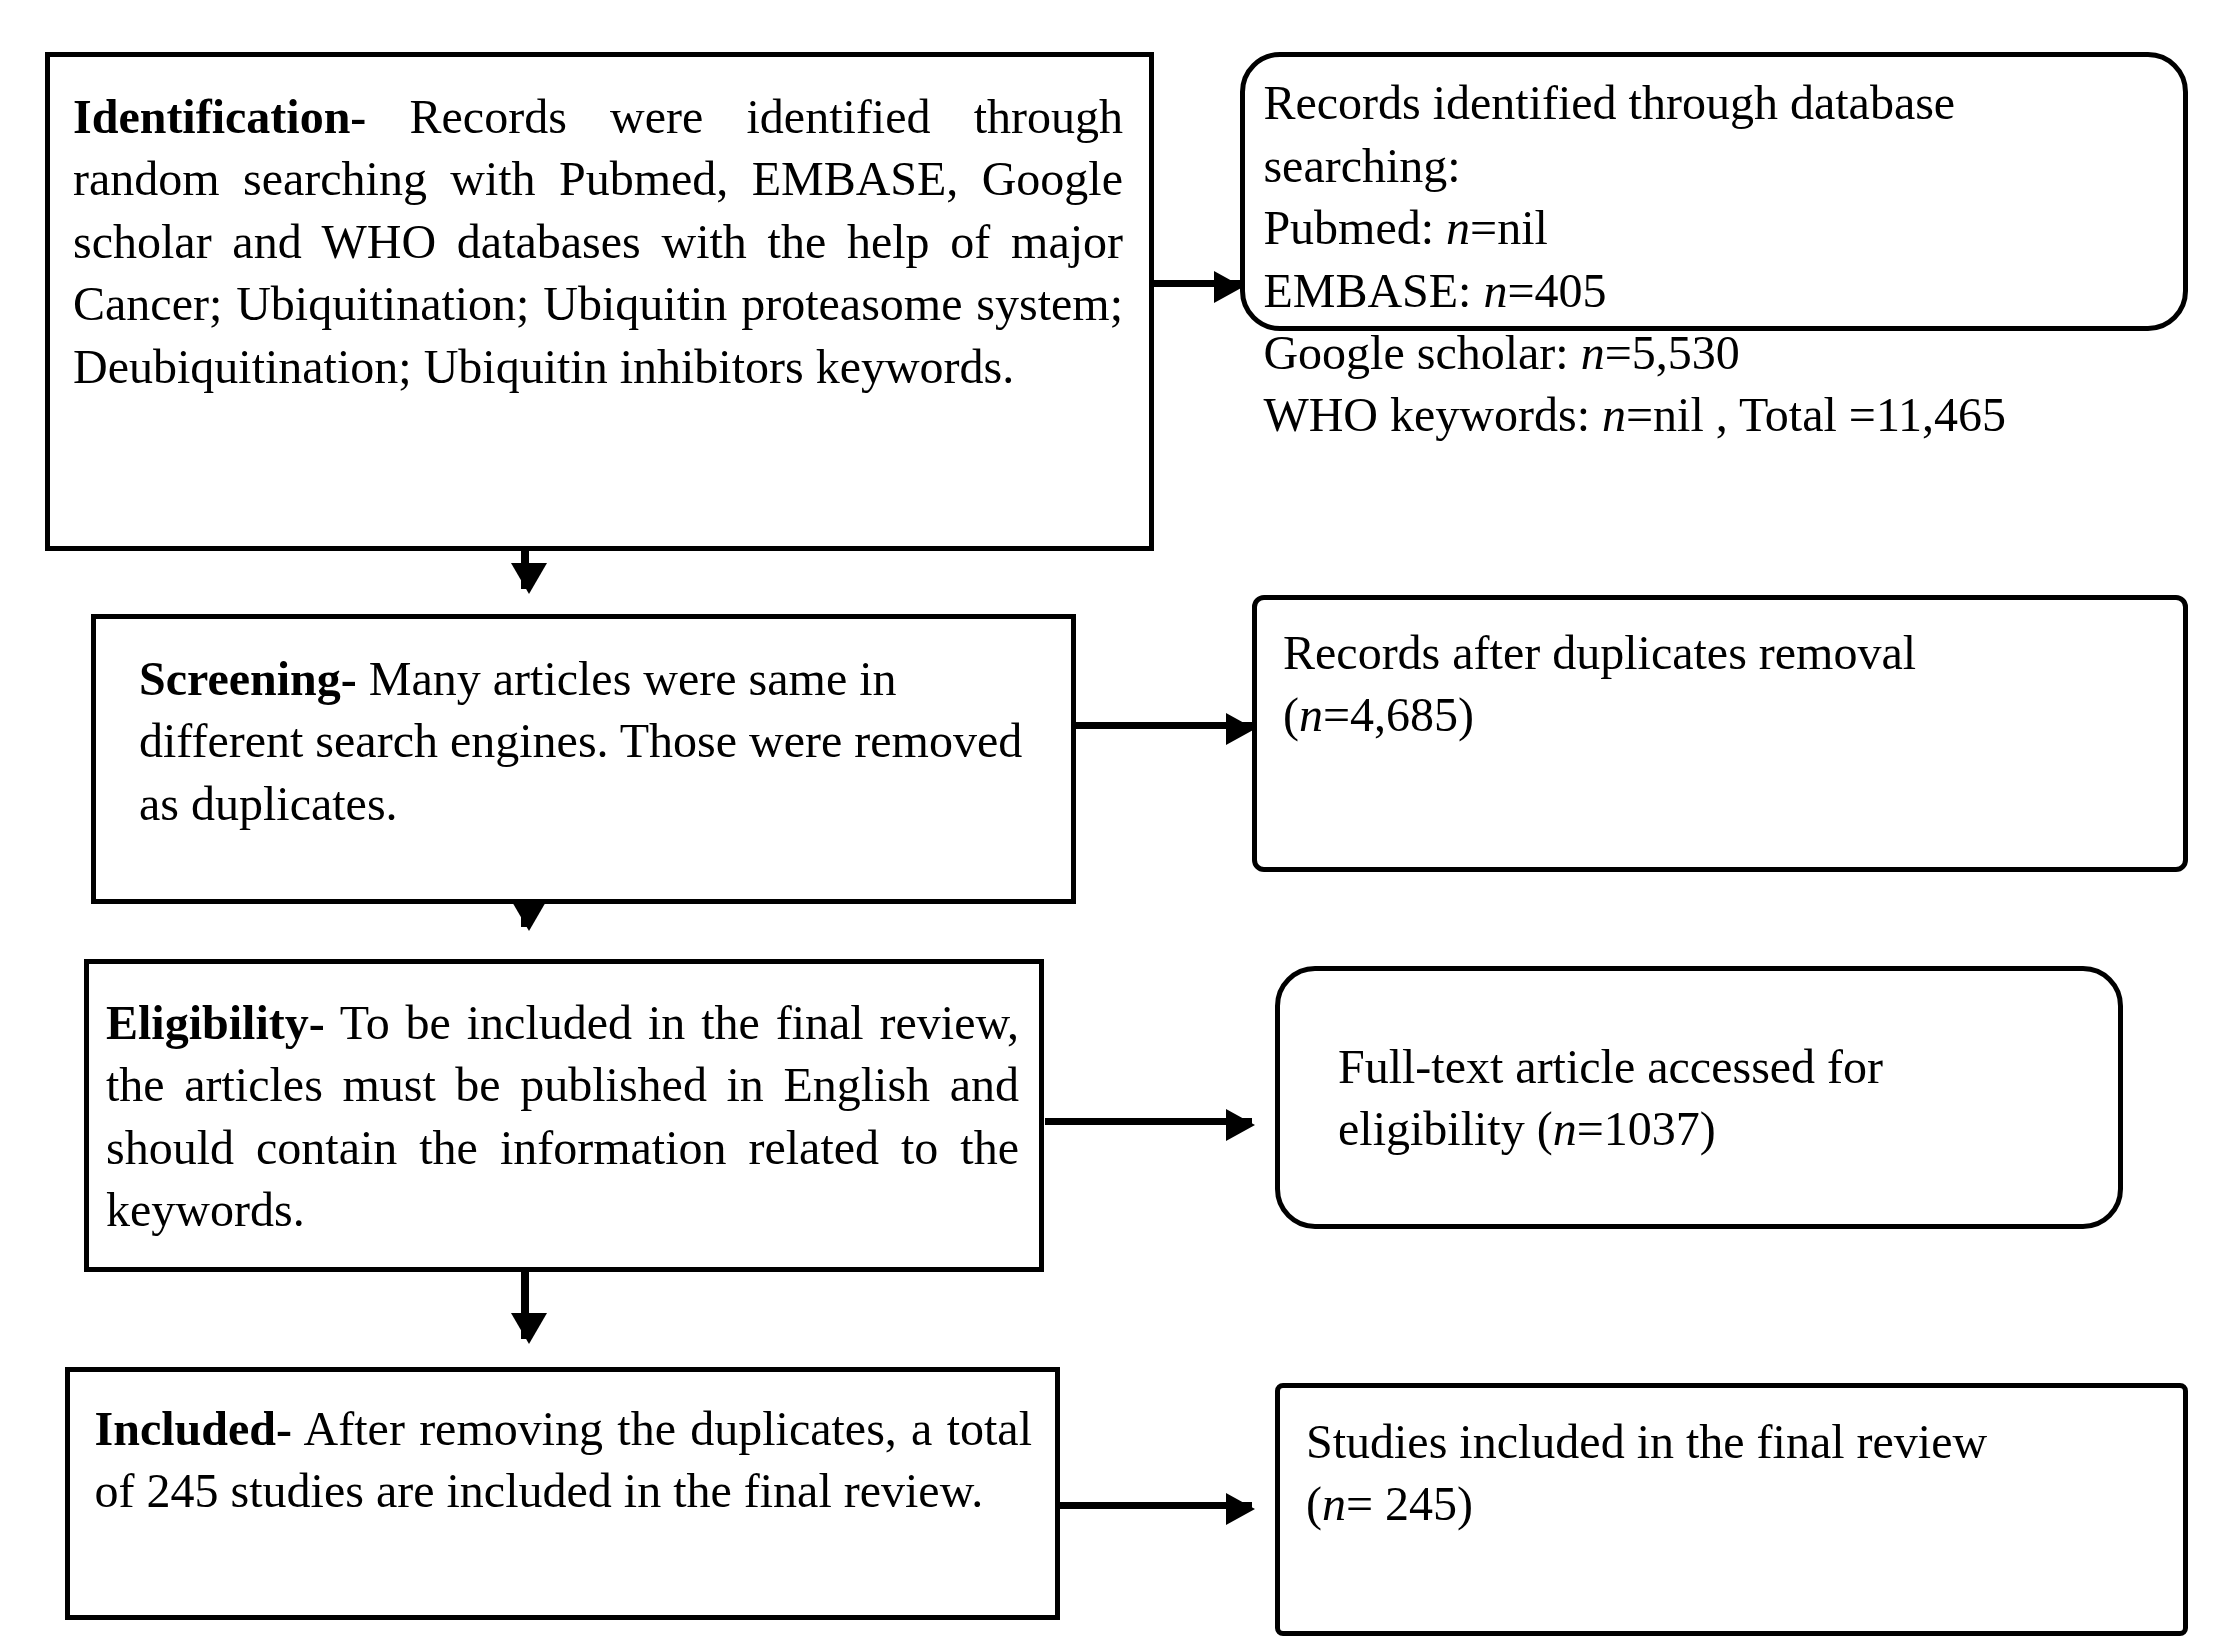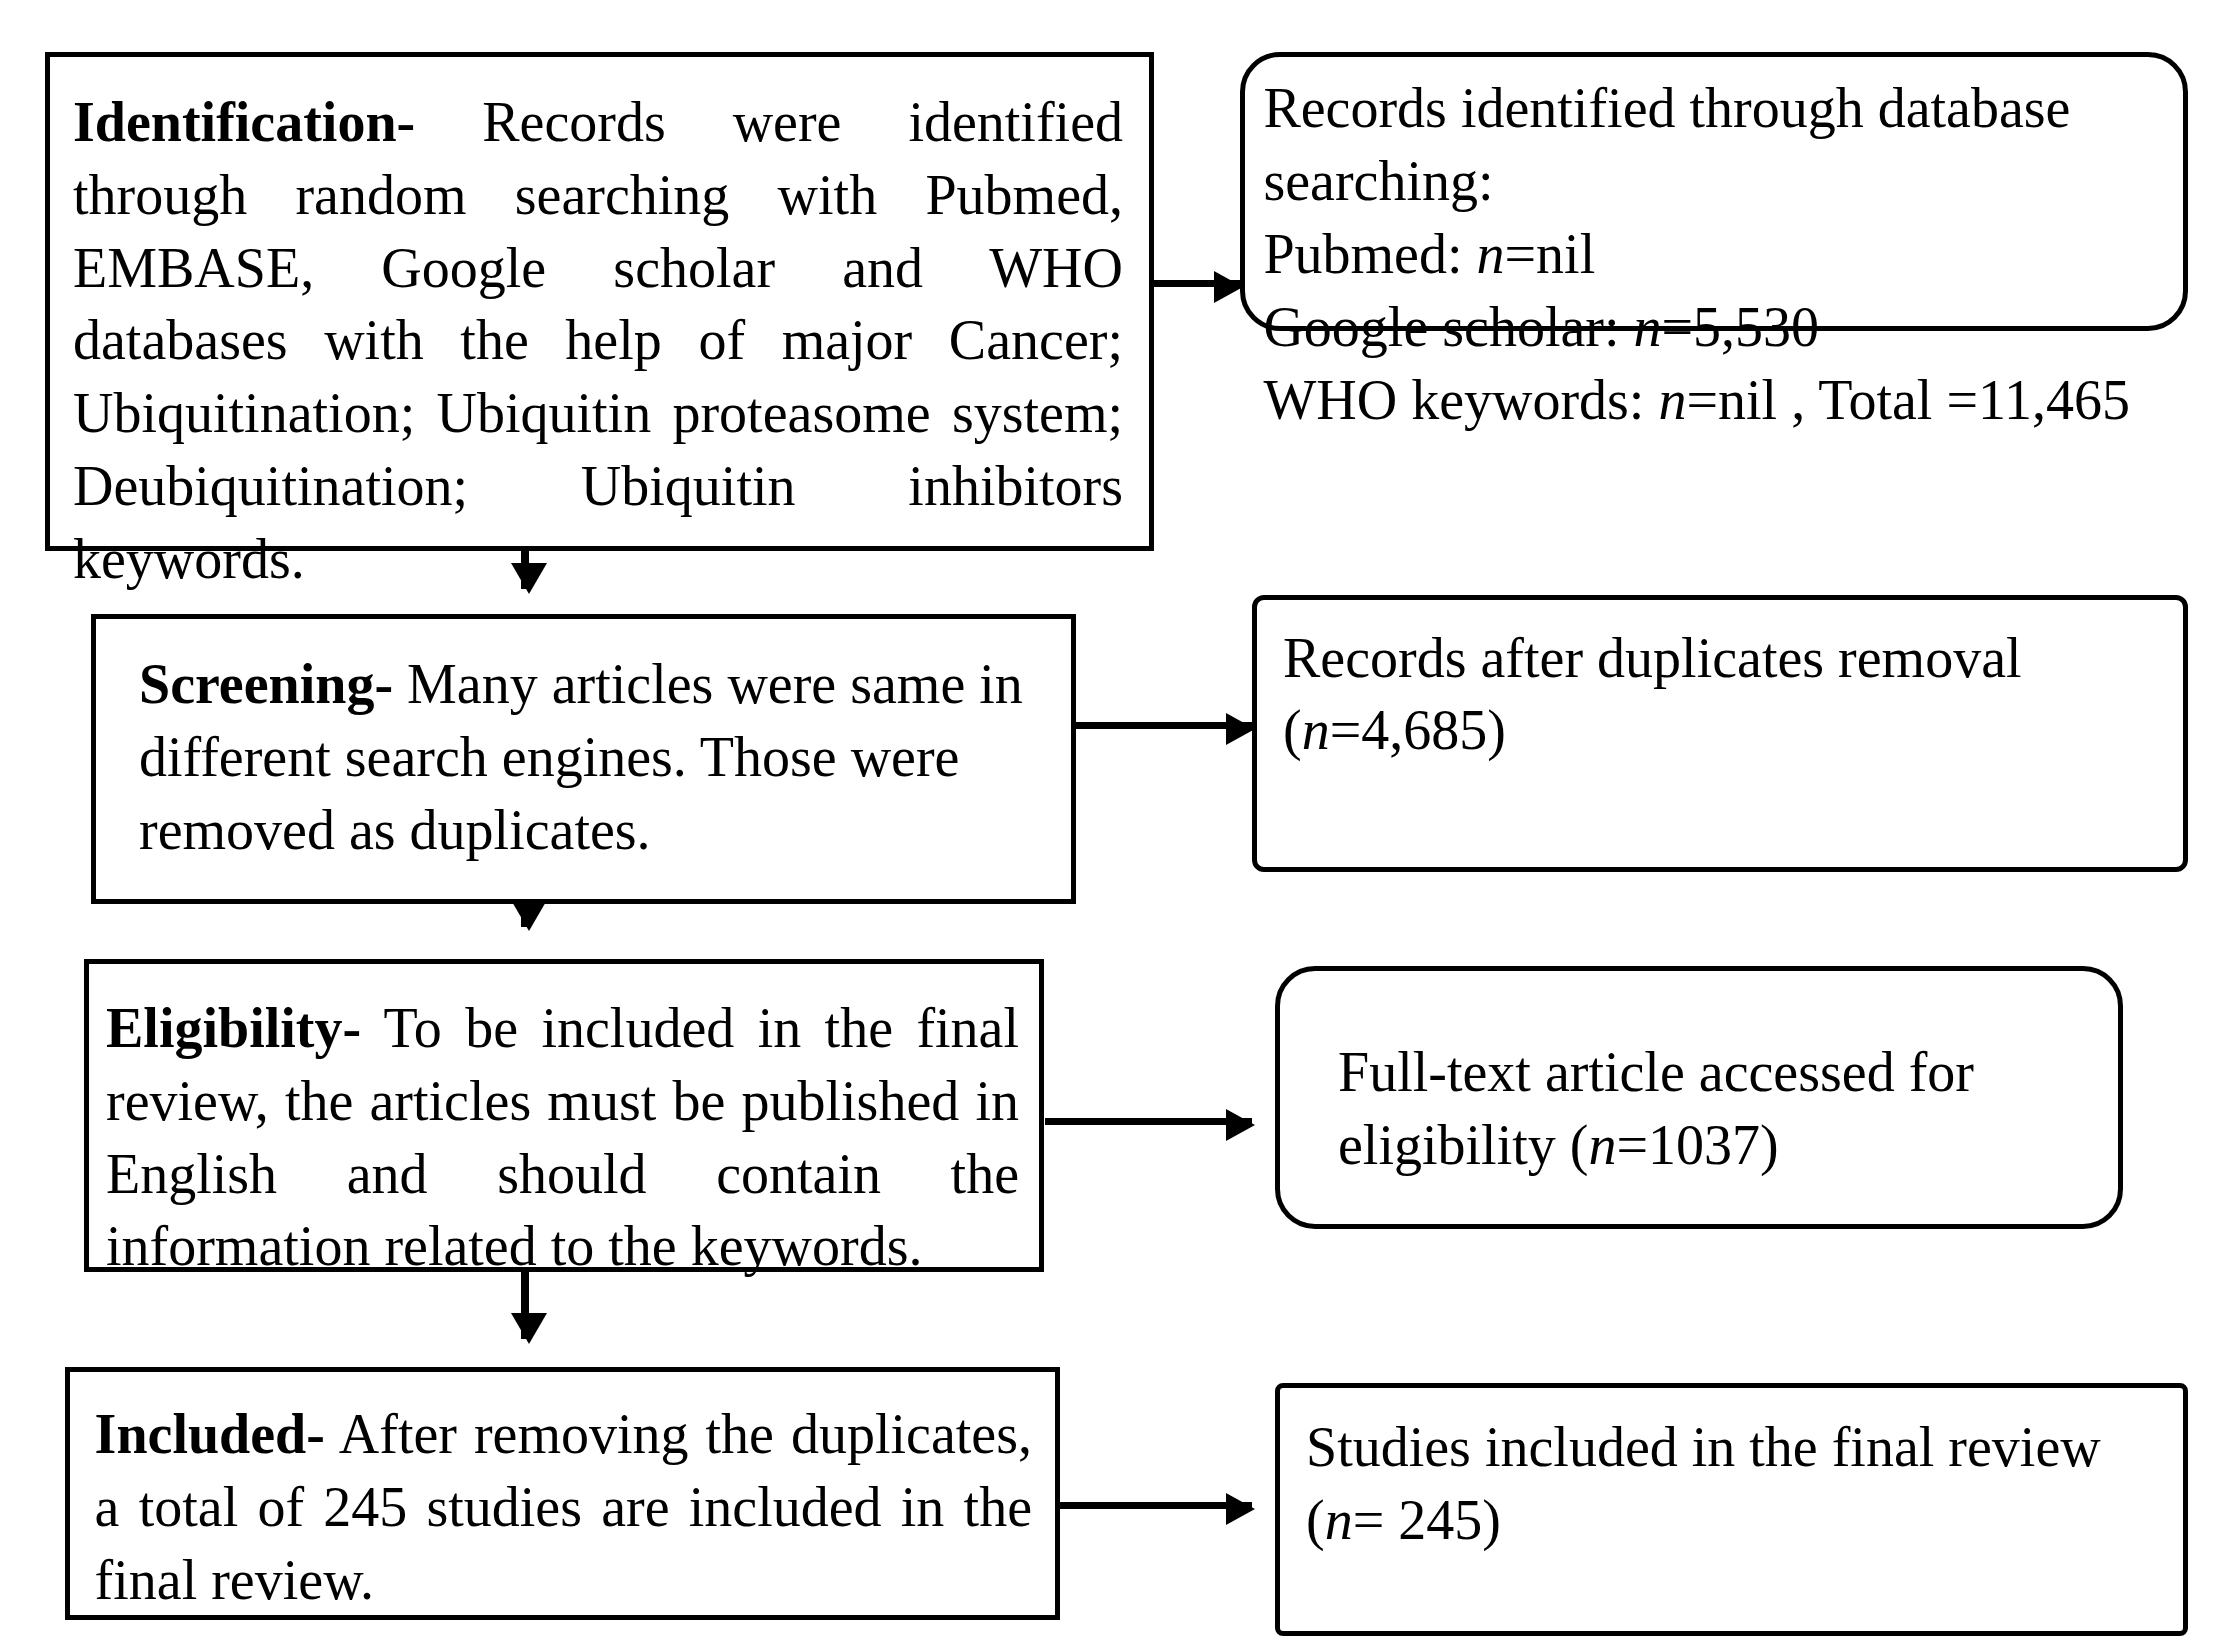--- a/index.html
+++ b/index.html
@@ -28,21 +28,21 @@
     border: 5.4px solid #000000;
   }
   .box.rect { border-radius: 0; }
   .box.rounded { border-radius: 40px; }
 
   .box-text {
     position: absolute;
     left: 0;
     right: 0;
     box-sizing: border-box;
-    font-size: 56px;
+    font-size: 48px;
     line-height: 1.30;
     color: #000000;
   }
   .justified { text-align: justify; text-align-last: left; }
   .leftal    { text-align: left; }
 
   .lead { font-weight: bold; }
   .it   { font-style: italic; }
 
   
@@ -87,20 +87,23 @@
       <span class="lead">Identification-</span><span> Records were identified through random searching with Pubmed, EMBASE, Google scholar and WHO databases with the help of major Cancer; Ubiquitination; Ubiquitin proteasome system; Deubiquitination; Ubiquitin inhibitors keywords.</span>
     </div>
   </div>
 
   <div class="box rounded" style="left:1240px; top:52px; width:948px; height:279px; border-radius:40px;">
     <div class="box-text leftal" style="top:15.4px; padding:0 15.4px 0 18.4px;">
       <div>Records identified through database</div>
       <div>searching:</div>
       <div>
         <span>Pubmed: </span><span class="it">n</span><span>=</span><span>nil</span>
+      </div>
+      <div>
+        <span>EMBASE: </span><span class="it">n</span><span>=</span><span>405</span>
       </div>
       <div>
         <span>Google scholar: </span><span class="it">n</span><span>=</span><span>5,530</span>
       </div>
       <div>
         <span>WHO keywords: </span><span class="it">n</span><span>=</span><span>nil</span><span> , Total =11,465</span>
       </div>
     </div>
   </div>
 

